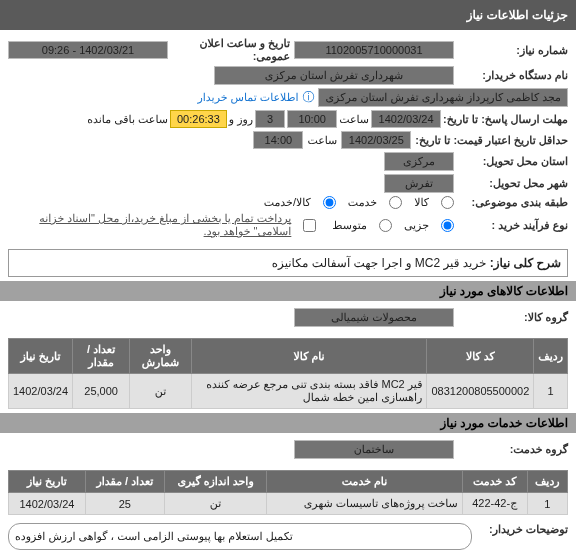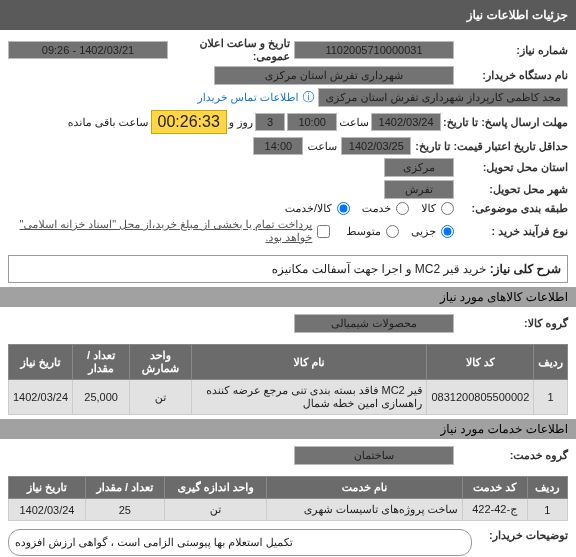--- a/index.html
+++ b/index.html
@@ -4,27 +4,27 @@
 <style>
 * { box-sizing: border-box; margin: 0; padding: 0; }
 body { font-family: Tahoma, Arial, sans-serif; font-size: 11px; background: #fff; width: 576px; color: #222; }
 .panel-header { background: #5a5a5a; color: #fff; padding: 8px 8px; font-weight: bold; font-size: 12px; }
 .section { padding: 4px 8px; }
 .row { display: flex; align-items: center; margin: 3px 0; gap: 4px; }
 .label { font-weight: bold; min-width: 110px; color: #333; }
 .box { background: #737373; border: 1px solid #bbb; padding: 2px 6px; min-width: 70px; display: inline-block; text-align: center; font-size: 11px; }
 .box.wide { min-width: 160px; }
 .box.wider { min-width: 240px; }
-.timer { background: #ffd54a; border: 1px solid #c9a800; padding: 2px 6px; display: inline-block; font-size: 16px; }
+.timer { background: #ffd54a; border: 1px solid #c9a800; padding: 2px 6px; display: inline-block; font-size: 11px; }
 .info-link { color: #1976d2; cursor: pointer; }
 .info-icon { color: #1976d2; font-size: 12px; }
 .radio-group { display: flex; gap: 12px; align-items: center; }
-.radio-item { display: flex; align-items: center; gap: 5px; }
+.radio-item { display: flex; align-items: center; gap: 12px; }
 input[type=radio] { margin: 0; }
-.subhead { background: #a1a1a1; color: #000; font-weight: normal; padding: 3px 8px; font-size: 12px; }
+.subhead { background: #a1a1a1; color: #000; font-weight: bold; padding: 3px 8px; font-size: 12px; }
 .desc-box { border: 1px solid #999; padding: 6px; margin: 4px 8px; font-size: 12px; }
 .table { width: calc(100% - 16px); border-collapse: collapse; margin: 4px 8px; }
 .table th { background: #6b6b6b; color: #fff; padding: 4px; font-size: 11px; border: 1px solid #888; }
 .table td { background: #e2e2e2; padding: 4px; font-size: 11px; border: 1px solid #ccc; text-align: center; }
 .table td.right { text-align: right; }
 .note-box { border: 1px solid #999; padding: 6px; margin: 4px 8px; text-align: left; font-size: 11px; direction: rtl; }
 .light-text { color: #555; text-decoration: underline; }
 .gap-small { gap: 2px; }
 </style>
 </head>

